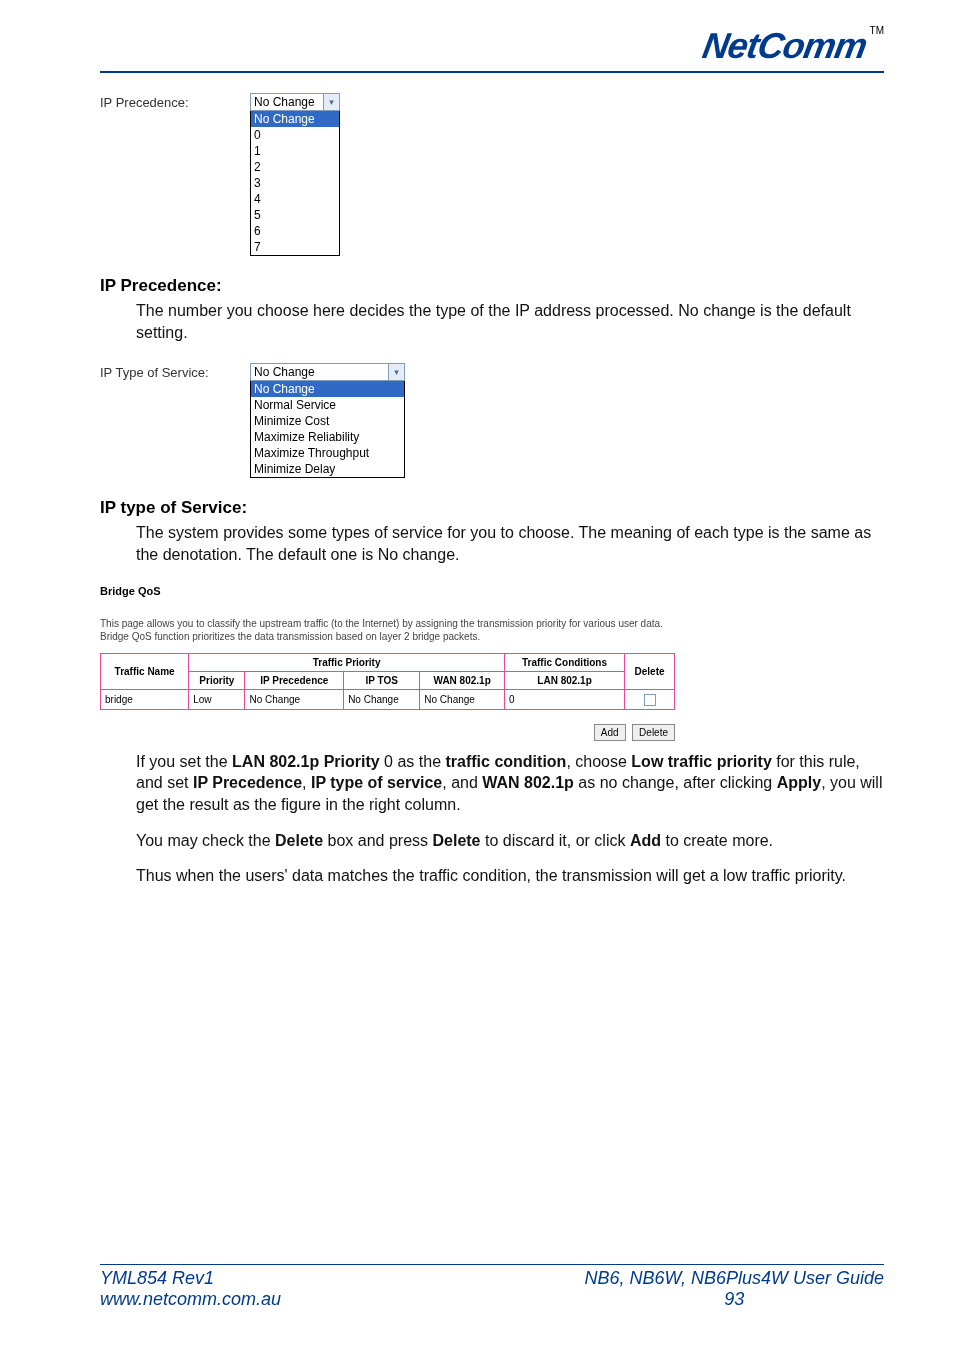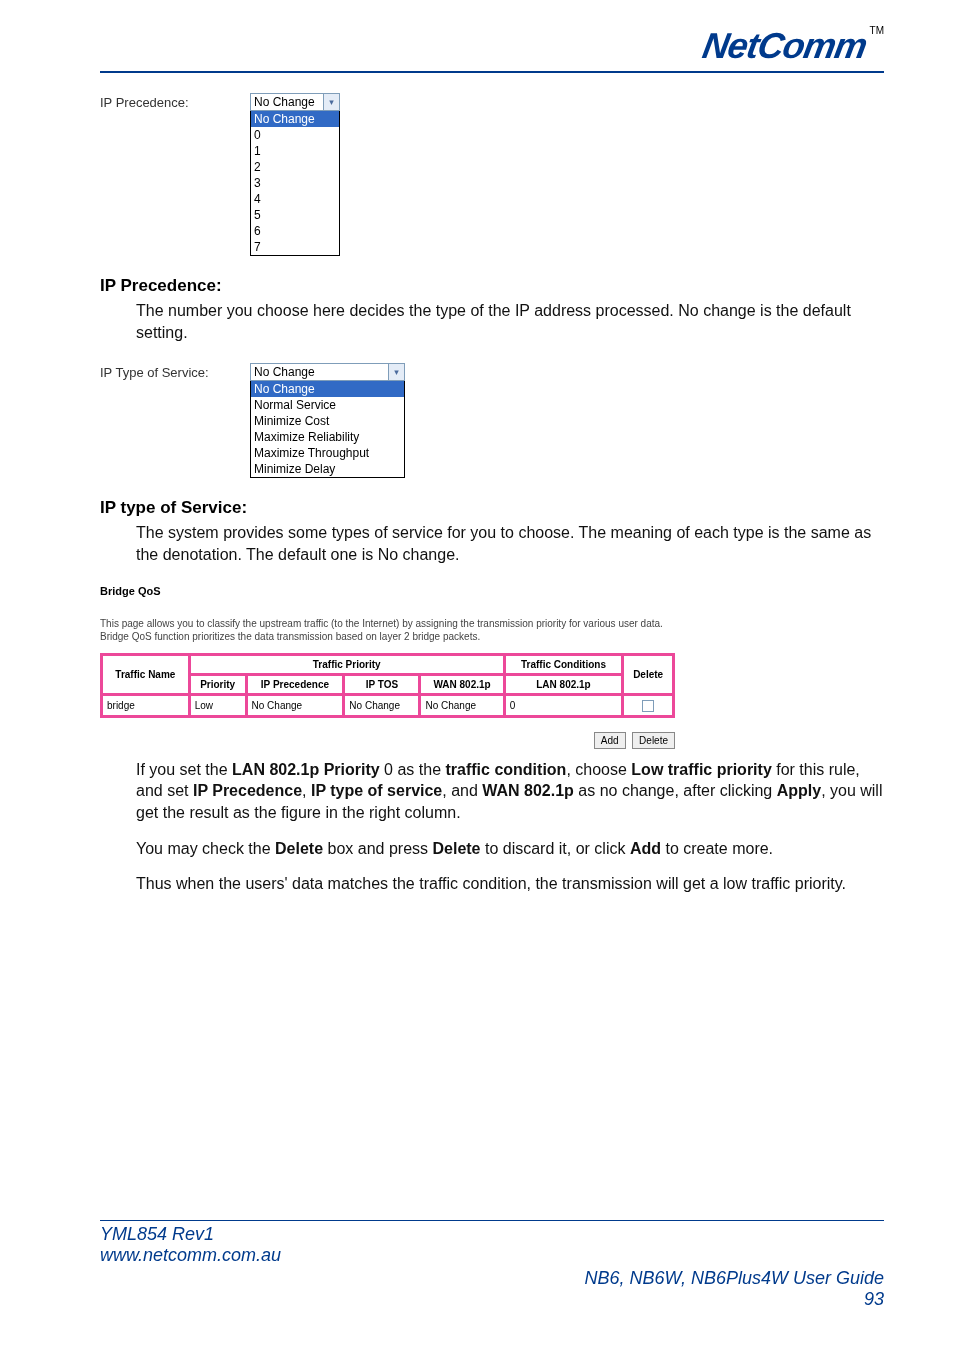--- a/index.html
+++ b/index.html
@@ -57,39 +57,39 @@
     font-family: Arial, sans-serif; font-size:16px; font-weight:300;
     margin:0 0 14px 36px; line-height:1.35; color:#111;
   }
   .bridge-box { margin:20px 0 10px 0; width:575px;}
   .bridge-title { font-weight:bold; font-size:11px; color:#000; margin-bottom:20px;}
   .bridge-desc { font-size:10px; color:#444; margin-bottom:10px; line-height:1.3;}
   table.qos {
     border-collapse:collapse; width:100%; font-size:10px;
   }
   table.qos th, table.qos td {
-    border:3px solid #ec4899; padding:3px 4px; text-align:left;
+    border:1px solid #ec4899; padding:3px 4px; text-align:left;
   }
   table.qos th { font-weight:bold; text-align:center;}
   .btns { text-align:right; margin-top:12px;}
   .btn {
     display:inline-block; border:1px solid #888; background:#efefef;
     font-size:10px; padding:0 6px; line-height:15px; margin-left:2px;
   }
   .chk {
     width:12px; height:12px; border:1px solid #7f9db9; display:inline-block;
     vertical-align:middle; background:#fff;
   }
   .footer {
     position:absolute; bottom:40px; left:100px; right:70px;
     border-top:1px solid #003a8c; padding-top:3px;
     display:flex; justify-content:space-between;
     font-family: Arial, sans-serif; font-style:italic; font-size:18px; color:#003a8c;
   }
-  .footer .right { text-align:right;margin-top:44px;}
+  .footer .right { text-align:center;}
   b.emb{font-weight:bold;}
 </style>
 </head>
 <body>
 
 <div class="page">
 
   <div class="header-bar">
     <span class="logo"><span>NetComm</span></span><span class="tm">TM</span>
   </div>

